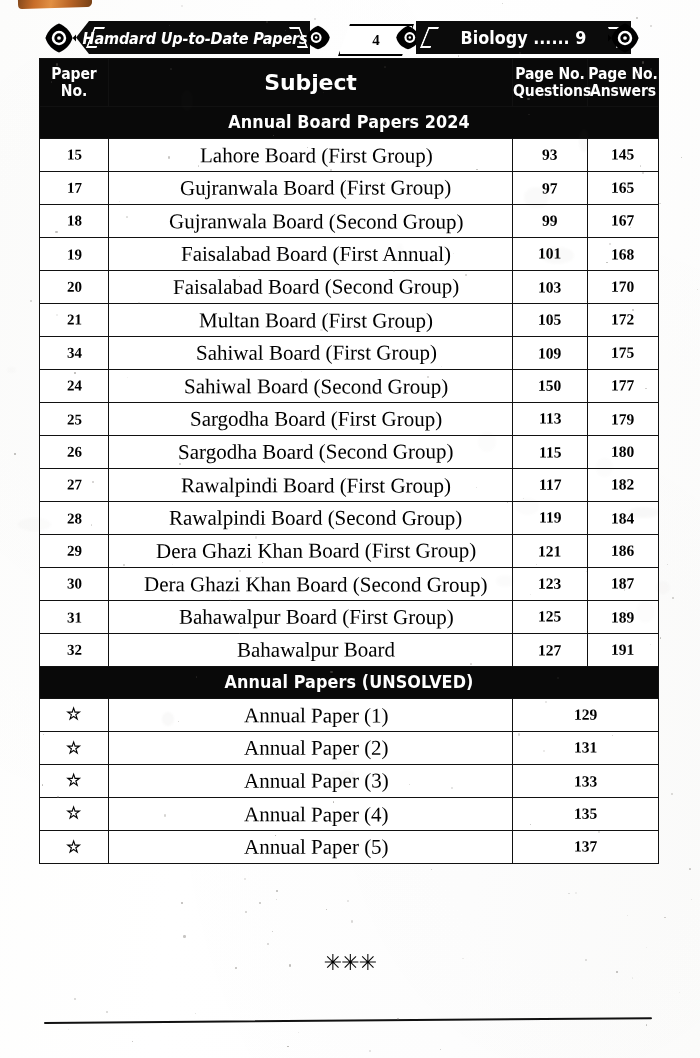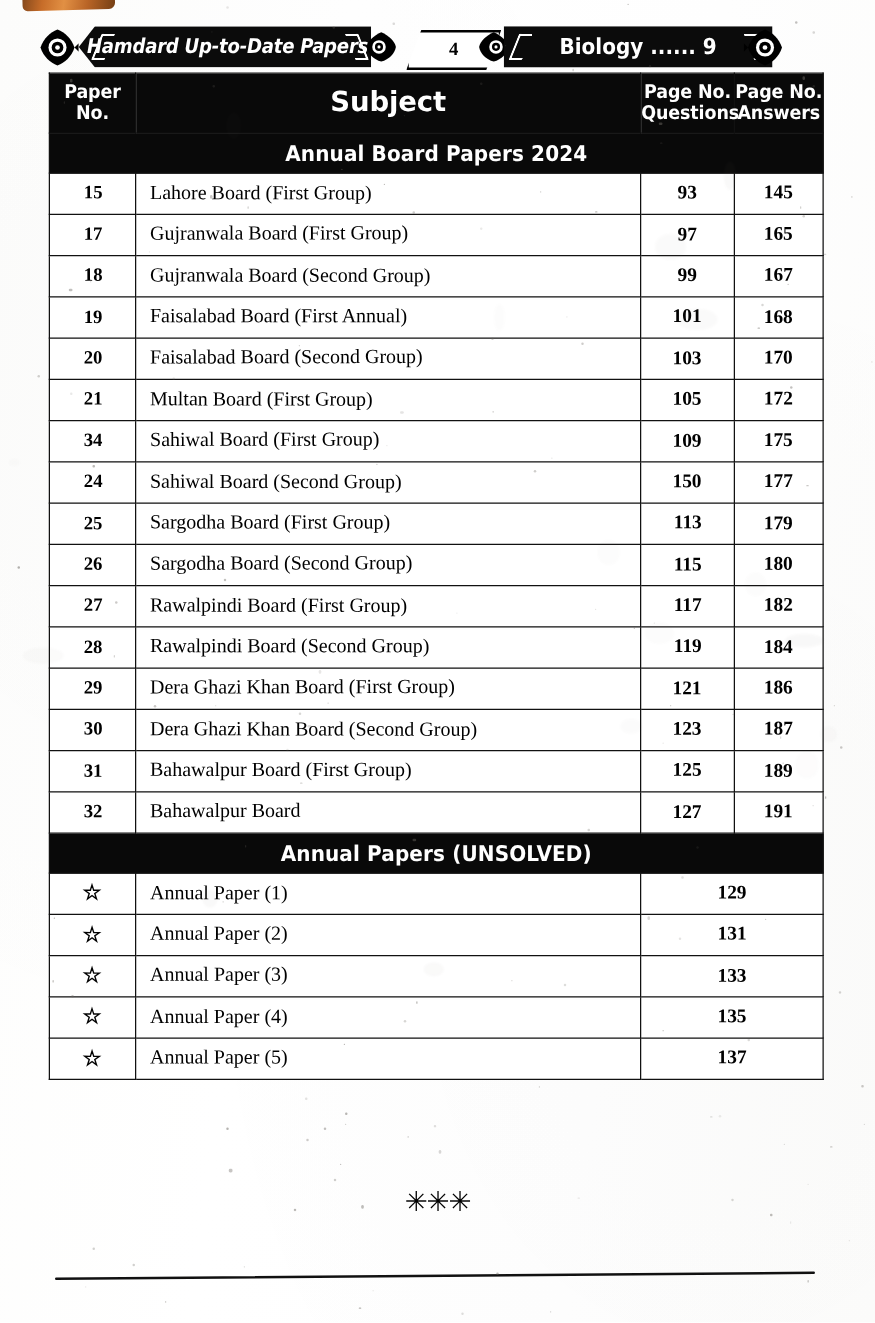--- a/index.html
+++ b/index.html
@@ -53,21 +53,21 @@
   .corner-artifact::after {
     content:"";
     position:absolute; left:6%; top:-3px; width:62%; height:6px;
     background: linear-gradient(90deg, rgba(40,18,4,.85), rgba(120,60,18,.35));
     border-radius: 3px;
   }
 
   
   .banner {
     position: absolute;
-    left: 3px; top: 16px;
+    left: 16px; top: 16px;
     width: 648px; height: 44px;
   }
 
   
   .rosette {
     position: absolute;
     top: 5px;
     width: 34px; height: 34px;
     color: #000;
   }
@@ -247,21 +247,21 @@
 
   
   .r-no, .r-sub, .r-q, .r-a, .r-span {
     background: #fff;
     height: 33px;
     vertical-align: middle;
     font-family: "Liberation Serif", serif;
     color: #000;
   }
   .r-no   { text-align: center; font-size: 15px; font-weight: 600; }
-  .r-sub  { text-align: left; font-size: 16px; padding-left: 11px !important; margin-left: 39px; }
+  .r-sub  { text-align: center; font-size: 21px; padding-left: 11px !important; margin-left: 39px; }
   .r-q, .r-a, .r-span { text-align: center; font-size: 15.5px; font-weight: 600; }
 
   .star {
     font-size: 17px;
     line-height: 1;
     color: #000;
     display: inline-block;
   }
 
   

